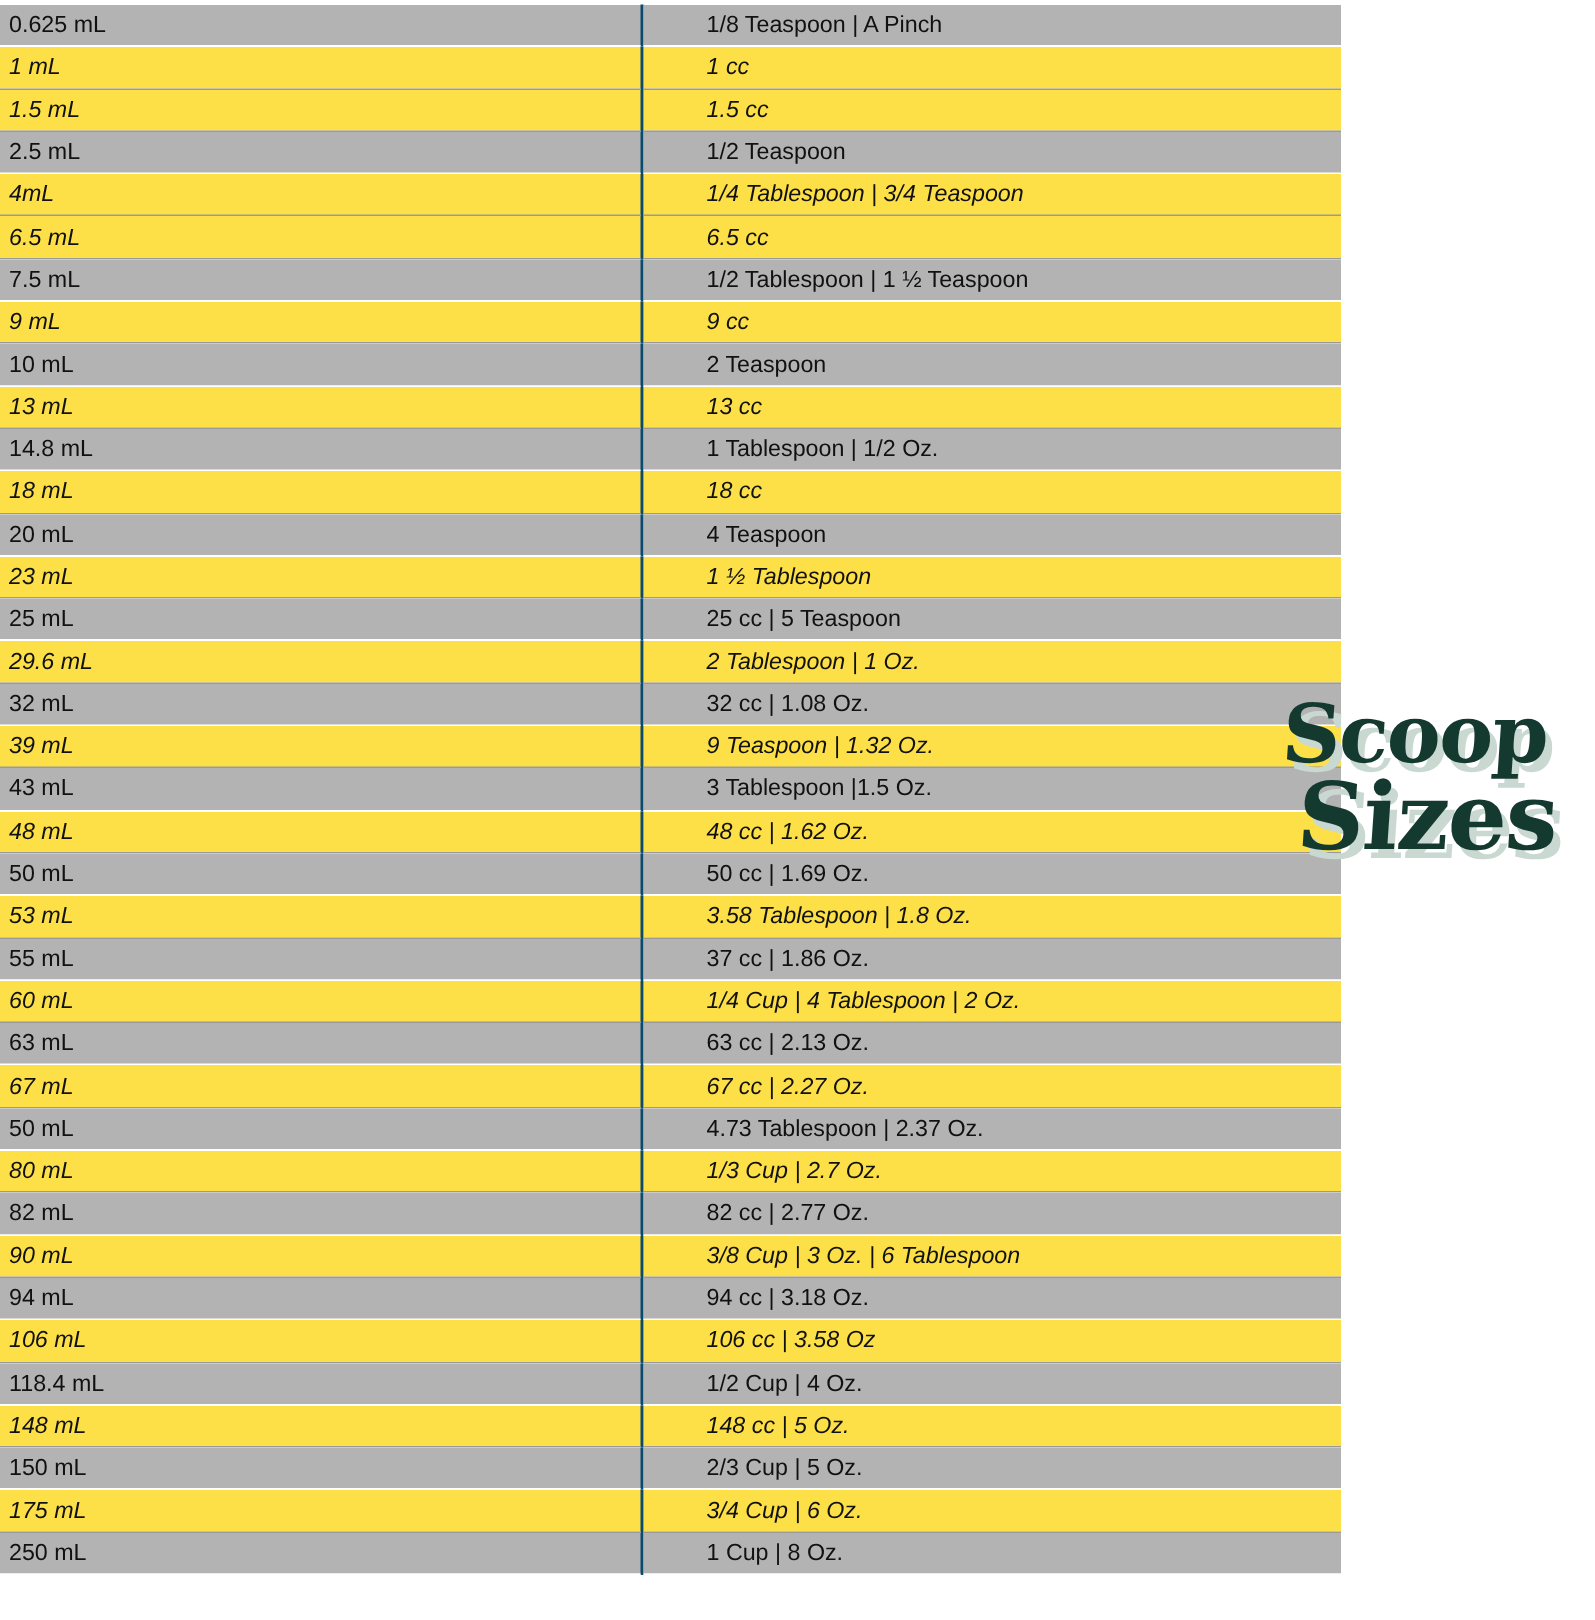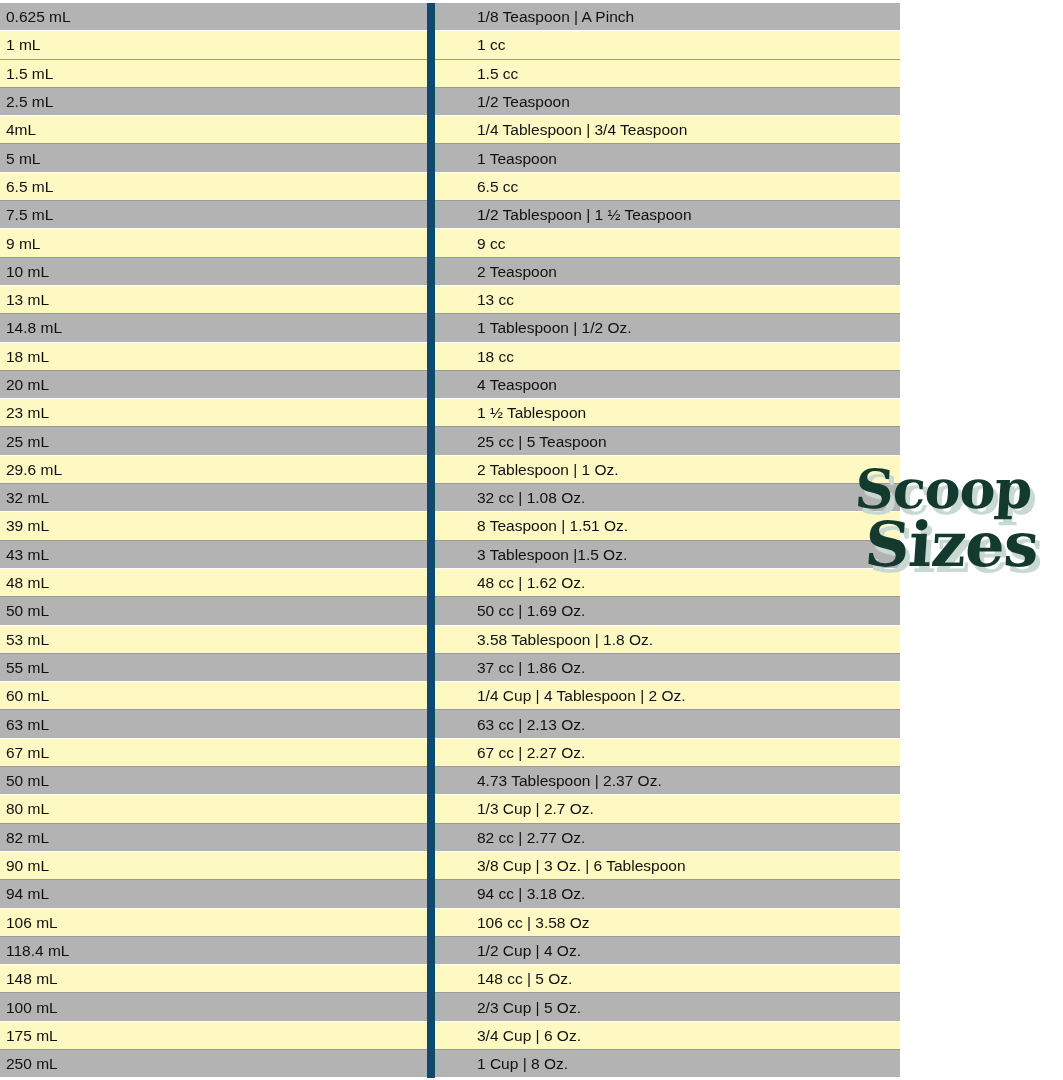--- a/index.html
+++ b/index.html
@@ -35,23 +35,23 @@
     padding: 0 6px;
     font-size: 15.5px;
     color: #111111;
     border-bottom: 1px solid #ffffff;
     white-space: nowrap;
     overflow: hidden;
     vertical-align: middle;
     line-height: 1.1;
   }
   table.conv td.c1 { width: 415px; }
-  table.conv td.c2 { width: 417px; border-left: 8px solid #0c4a6e; padding-left: 42px; }
+  table.conv td.c2 { width: 417px; border-left: 2px solid #0c4a6e; padding-left: 42px; }
   tr.shaded td { background: #b3b3b3; }
-  tr.plain td { background: #fef9c3; }
+  tr.plain td { background: #fde047; font-style: italic; }
   tr.plain td.c1 { border-bottom: 1px solid #9a9a9a; }
   tr.plain td.c2 { border-bottom: 1px solid #9a9a9a; }
 
   .logo {
     position: absolute;
     left: 845px;
     top: 462px;
     width: 210px;
     height: 150px;
   }
@@ -99,24 +99,20 @@
           <td class="c2">1.5 cc</td>
         </tr>
         <tr class="shaded">
           <td class="c1">2.5 mL</td>
           <td class="c2">1/2 Teaspoon</td>
         </tr>
         <tr class="plain">
           <td class="c1">4mL</td>
           <td class="c2">1/4 Tablespoon | 3/4 Teaspoon</td>
         </tr>
-        <tr class="shaded">
-          <td class="c1">5 mL</td>
-          <td class="c2">1 Teaspoon</td>
-        </tr>
         <tr class="plain">
           <td class="c1">6.5 mL</td>
           <td class="c2">6.5 cc</td>
         </tr>
         <tr class="shaded">
           <td class="c1">7.5 mL</td>
           <td class="c2">1/2 Tablespoon | 1 ½ Teaspoon</td>
         </tr>
         <tr class="plain">
           <td class="c1">9 mL</td>
@@ -153,21 +149,21 @@
         <tr class="plain">
           <td class="c1">29.6 mL</td>
           <td class="c2">2 Tablespoon | 1 Oz.</td>
         </tr>
         <tr class="shaded">
           <td class="c1">32 mL</td>
           <td class="c2">32 cc | 1.08 Oz.</td>
         </tr>
         <tr class="plain">
           <td class="c1">39 mL</td>
-          <td class="c2">8 Teaspoon | 1.51 Oz.</td>
+          <td class="c2">9 Teaspoon | 1.32 Oz.</td>
         </tr>
         <tr class="shaded">
           <td class="c1">43 mL</td>
           <td class="c2">3 Tablespoon |1.5 Oz.</td>
         </tr>
         <tr class="plain">
           <td class="c1">48 mL</td>
           <td class="c2">48 cc | 1.62 Oz.</td>
         </tr>
         <tr class="shaded">
@@ -220,21 +216,21 @@
         </tr>
         <tr class="shaded">
           <td class="c1">118.4 mL</td>
           <td class="c2">1/2 Cup | 4 Oz.</td>
         </tr>
         <tr class="plain">
           <td class="c1">148 mL</td>
           <td class="c2">148 cc | 5 Oz.</td>
         </tr>
         <tr class="shaded">
-          <td class="c1">100 mL</td>
+          <td class="c1">150 mL</td>
           <td class="c2">2/3 Cup | 5 Oz.</td>
         </tr>
         <tr class="plain">
           <td class="c1">175 mL</td>
           <td class="c2">3/4 Cup | 6 Oz.</td>
         </tr>
         <tr class="shaded">
           <td class="c1">250 mL</td>
           <td class="c2">1 Cup | 8 Oz.</td>
         </tr>

